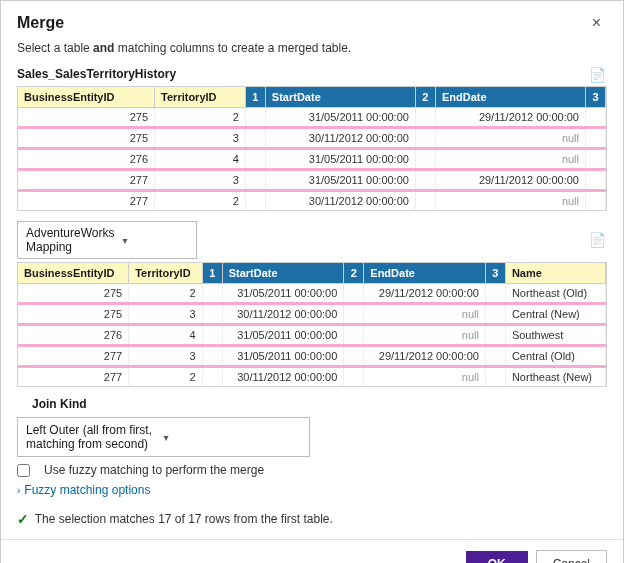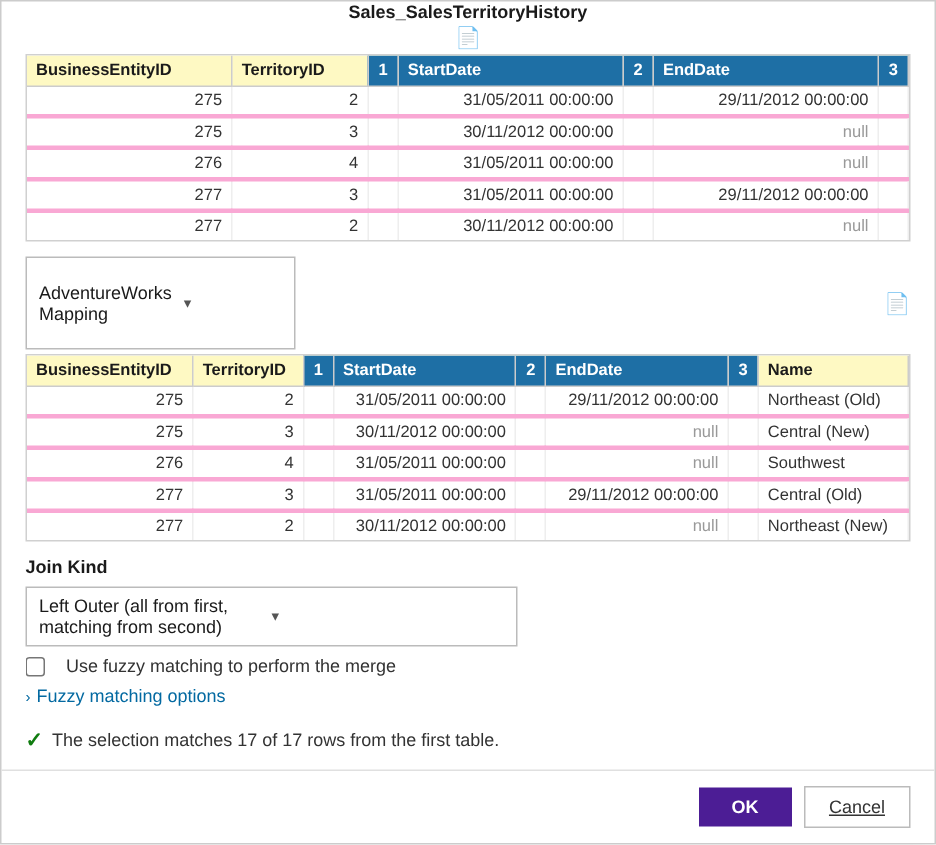--- a/index.html
+++ b/index.html
@@ -103,49 +103,50 @@
       color: #333;
       border-right: 1px solid #eee;
       white-space: nowrap;
     }
     tbody td.text-left { text-align: left; }
     .dropdown {
       display: flex;
       align-items: center;
       border: 1px solid #bbb;
       background: #fff;
-      padding: 16px 8px;
+      padding: 4px 8px;
       min-width: 180px;
       cursor: pointer;
       font-size: 12px;
       color: #1a1a1a;
     }
     .dropdown span { flex: 1; }
     .dropdown .chevron {
       font-size: 10px;
       color: #555;
       margin-left: 8px;
     }
     .join-kind-section {
       display: flex;
       flex-direction: column;
       gap: 6px;
     }
     .join-kind-label {
       font-size: 12px;
       font-weight: 600;
       color: #1a1a1a;
+      margin-left: 15px;
     }
     .join-dropdown {
       display: flex;
       align-items: center;
       border: 1px solid #bbb;
       background: #fff;
       padding: 5px 8px;
-      width: 328px;
+      width: 293px;
       cursor: pointer;
       font-size: 12px;
       color: #1a1a1a;
     }
     .join-dropdown span { flex: 1; }
     .join-dropdown .chevron {
       font-size: 10px;
       color: #555;
     }
     .checkbox-row {
@@ -208,26 +209,33 @@
       font-size: 12px;
       cursor: pointer;
       text-decoration: underline;
     }
   </style>
 </head>
 <body>
 
 <div class="dialog">
 
+  <div class="dialog-titlebar">
+    <span class="dialog-title">Merge</span>
+    <button class="close-btn">×</button>
+  </div>
 
   <div class="dialog-body">
 
+    <div class="subtitle">
+      Select a table <b>and</b> matching columns to create a merged table.
+    </div>
 
     <div>
-      <div style="display:flex; align-items:center; justify-content:space-between; margin-bottom:3px;flex-direction:column;">
+      <div style="display:flex; align-items:center; justify-content:space-between; margin-bottom:3px;">
         <span class="section-label">Sales_SalesTerritoryHistory</span>
         <span style="color:#555; font-size:14px;">📄</span>
       </div>
       <div class="table-container">
         <table>
           <thead>
             <tr>
               <th>BusinessEntityID</th>
               <th>TerritoryID</th>
               <th class="num-col selected">1</th>

